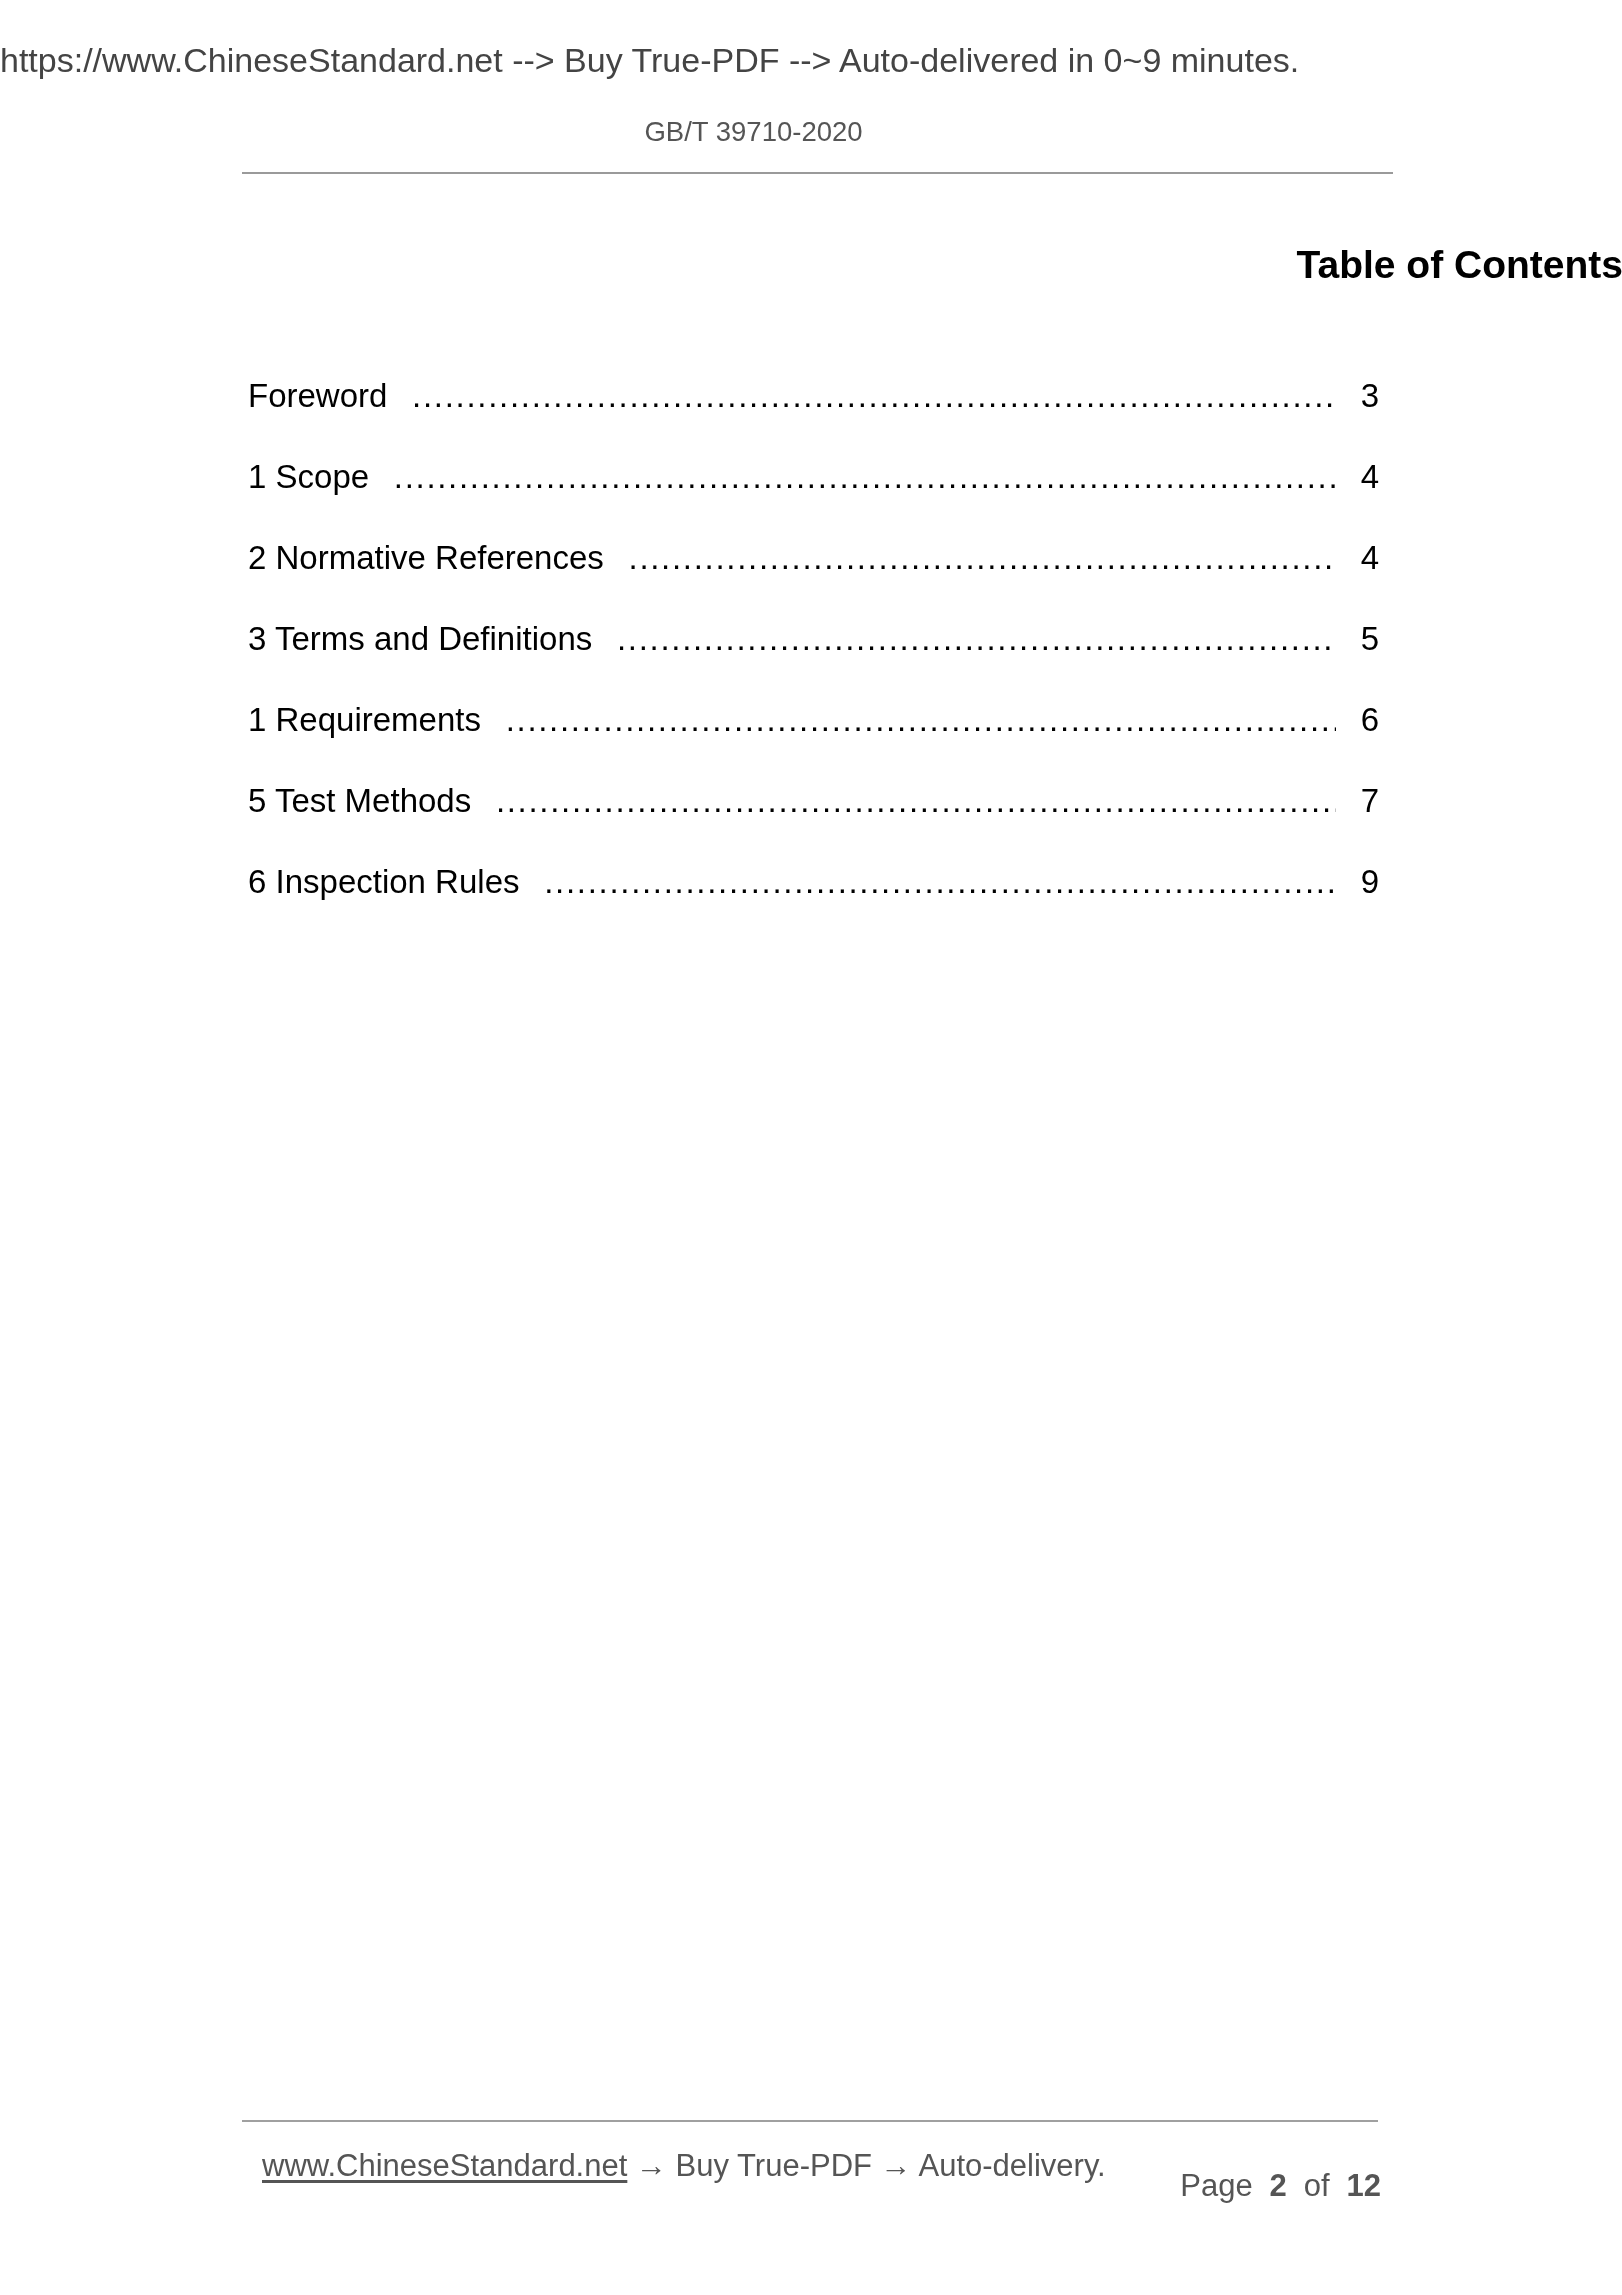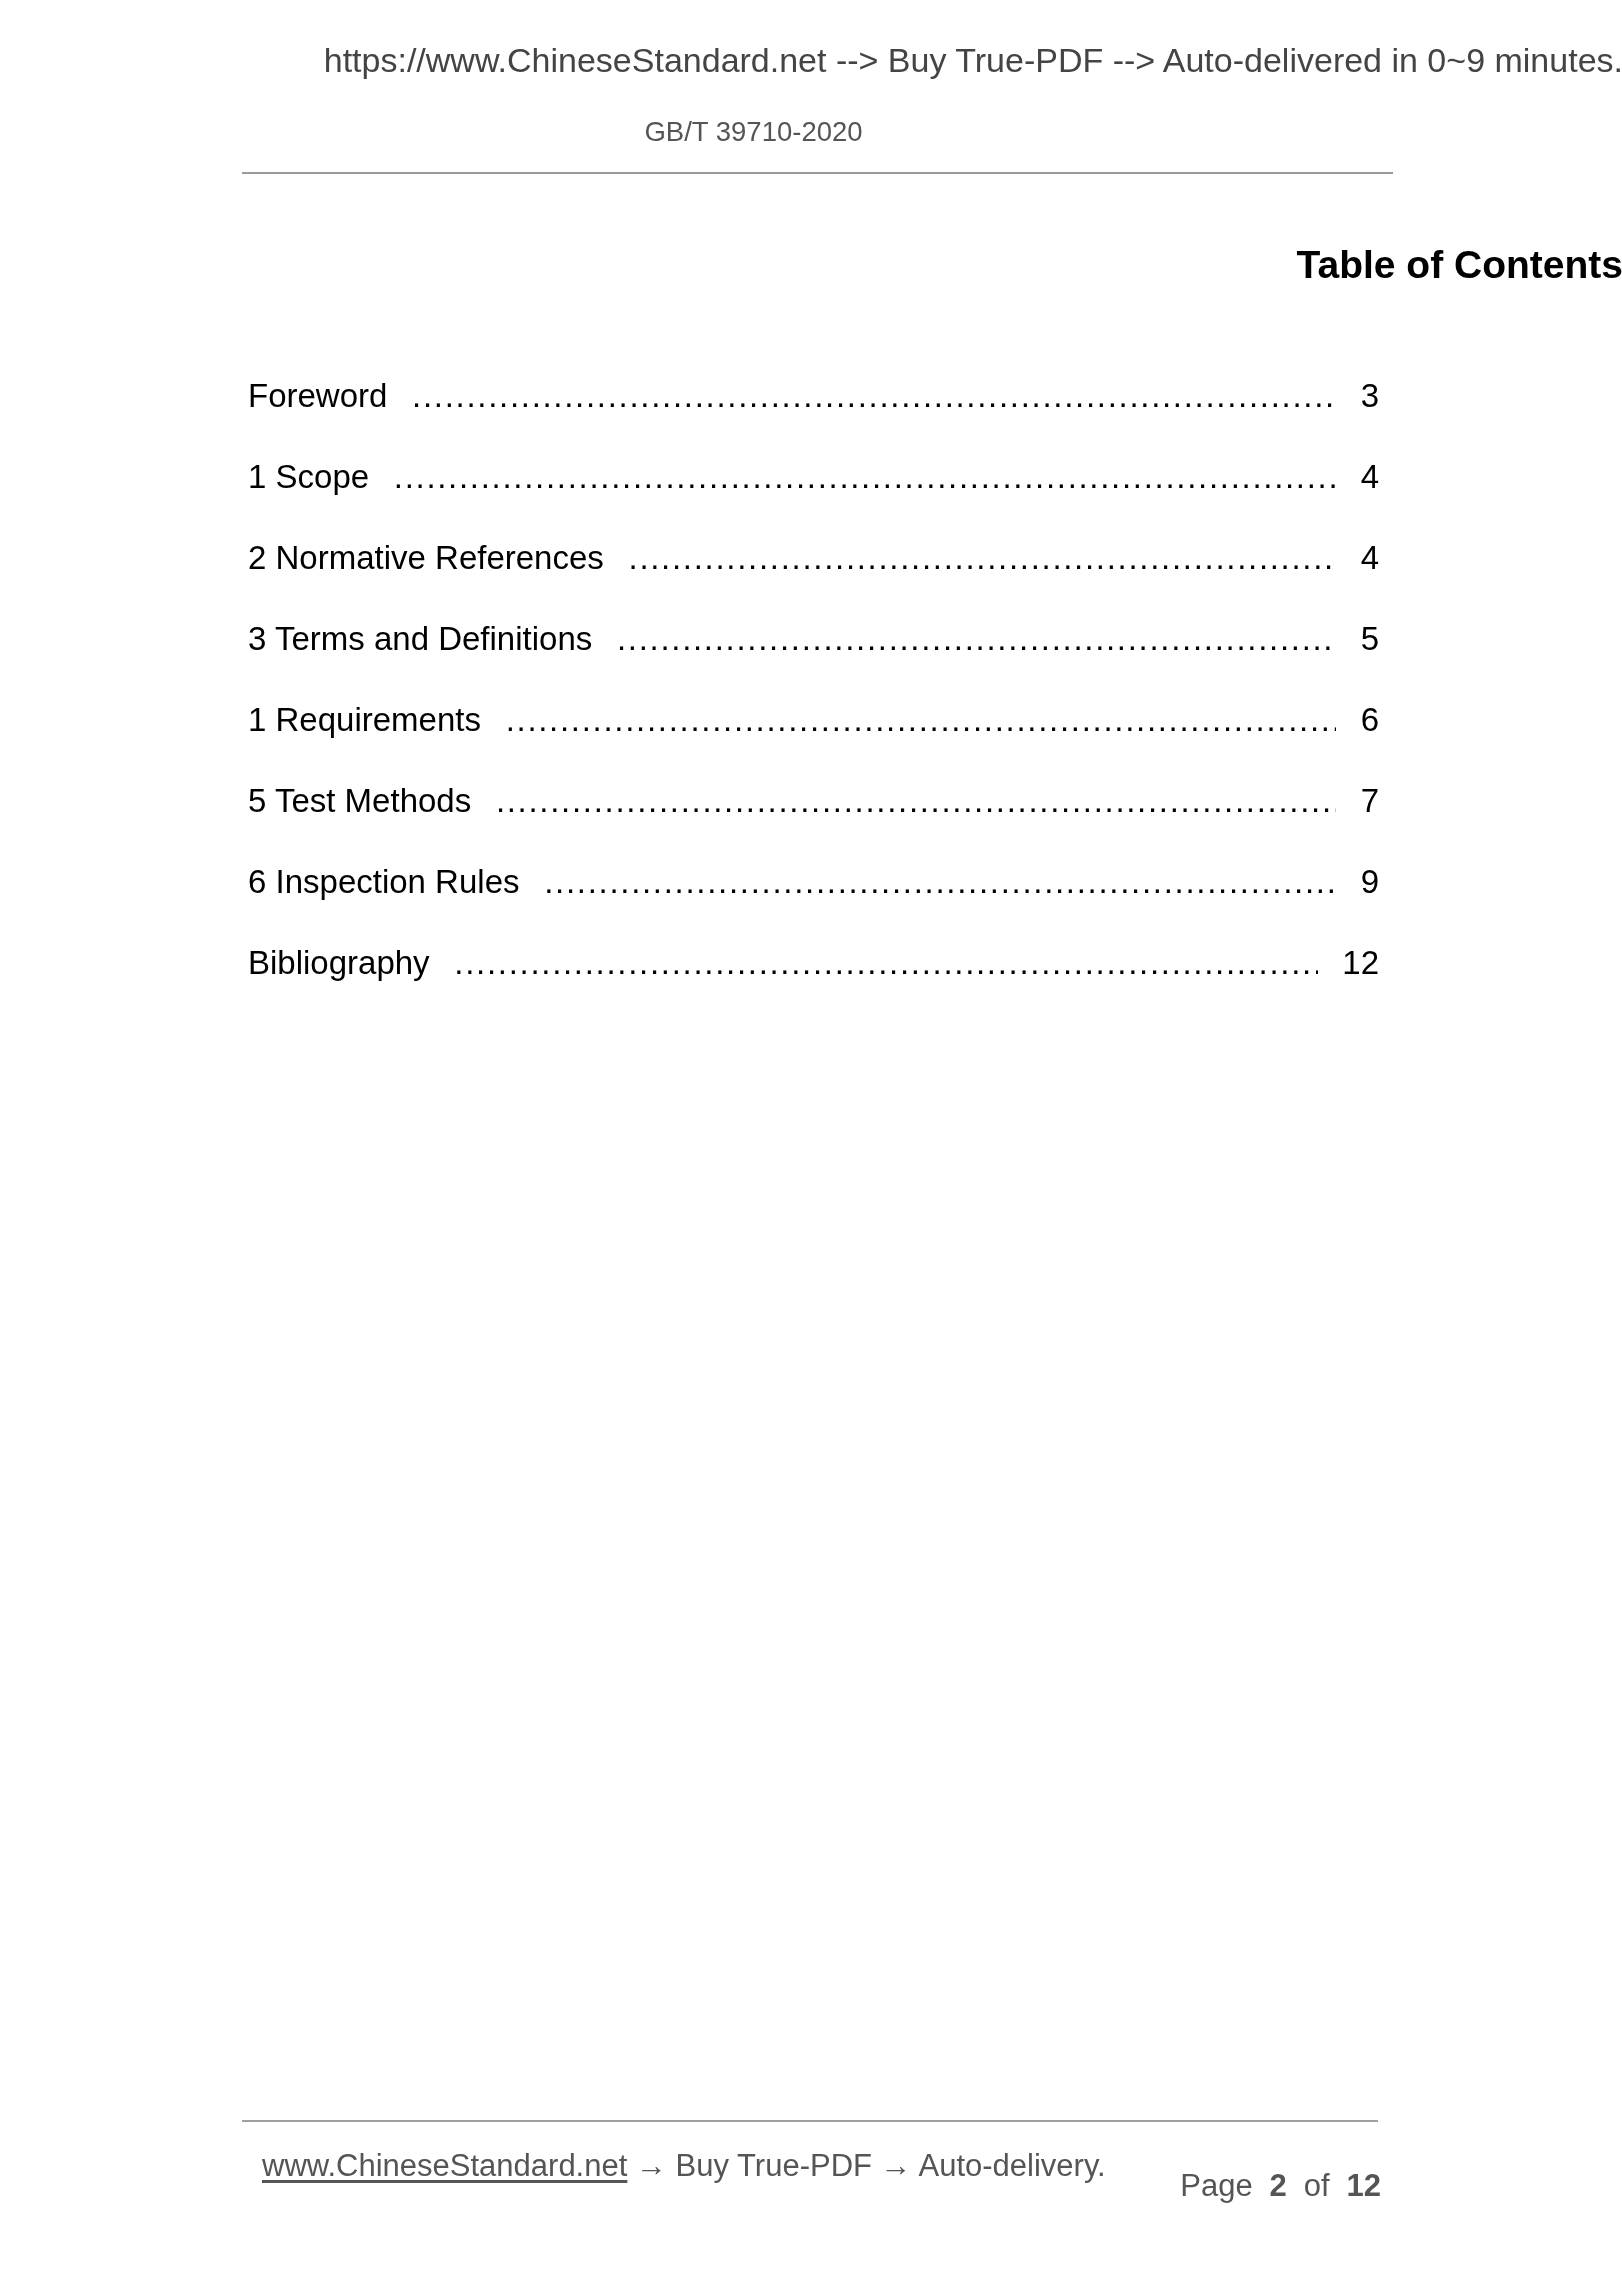--- a/index.html
+++ b/index.html
@@ -7,21 +7,21 @@
       width: 1623px;
       height: 2295px;
       position: relative;
       overflow: hidden;
       font-family: "Liberation Sans", sans-serif;
     }
     .top-banner {
       position: absolute;
       left: 0; top: 43px;
       width: 1623px;
-      text-align: right;
+      text-align: left;
       font-size: 34px;
       color: #444444;
       white-space: nowrap;
       line-height: 1;
     }
     .doc-code {
       position: absolute;
       left: 0; top: 118px;
       width: 1507px;
       text-align: center;
@@ -160,27 +160,20 @@
     <span class="toc-page">7</span>
   </a>
     </li>
   <li>
       <a class="toc-row">
     <span class="toc-label">6 Inspection Rules</span>
     <span class="toc-leader"></span>
     <span class="toc-page">9</span>
   </a>
     </li>
-  <li>
-      <a class="toc-row">
-    <span class="toc-label">Bibliography</span>
-    <span class="toc-leader"></span>
-    <span class="toc-page">12</span>
-  </a>
-    </li>
 </ul>
 
 <div class="footer-rule"></div>
 
 <div class="footer">
   <div class="footer-left">
     <a class="footer-link">www.ChineseStandard.net</a>
     <span>→</span>
     <span>Buy True-PDF</span>
     <span>→</span>

